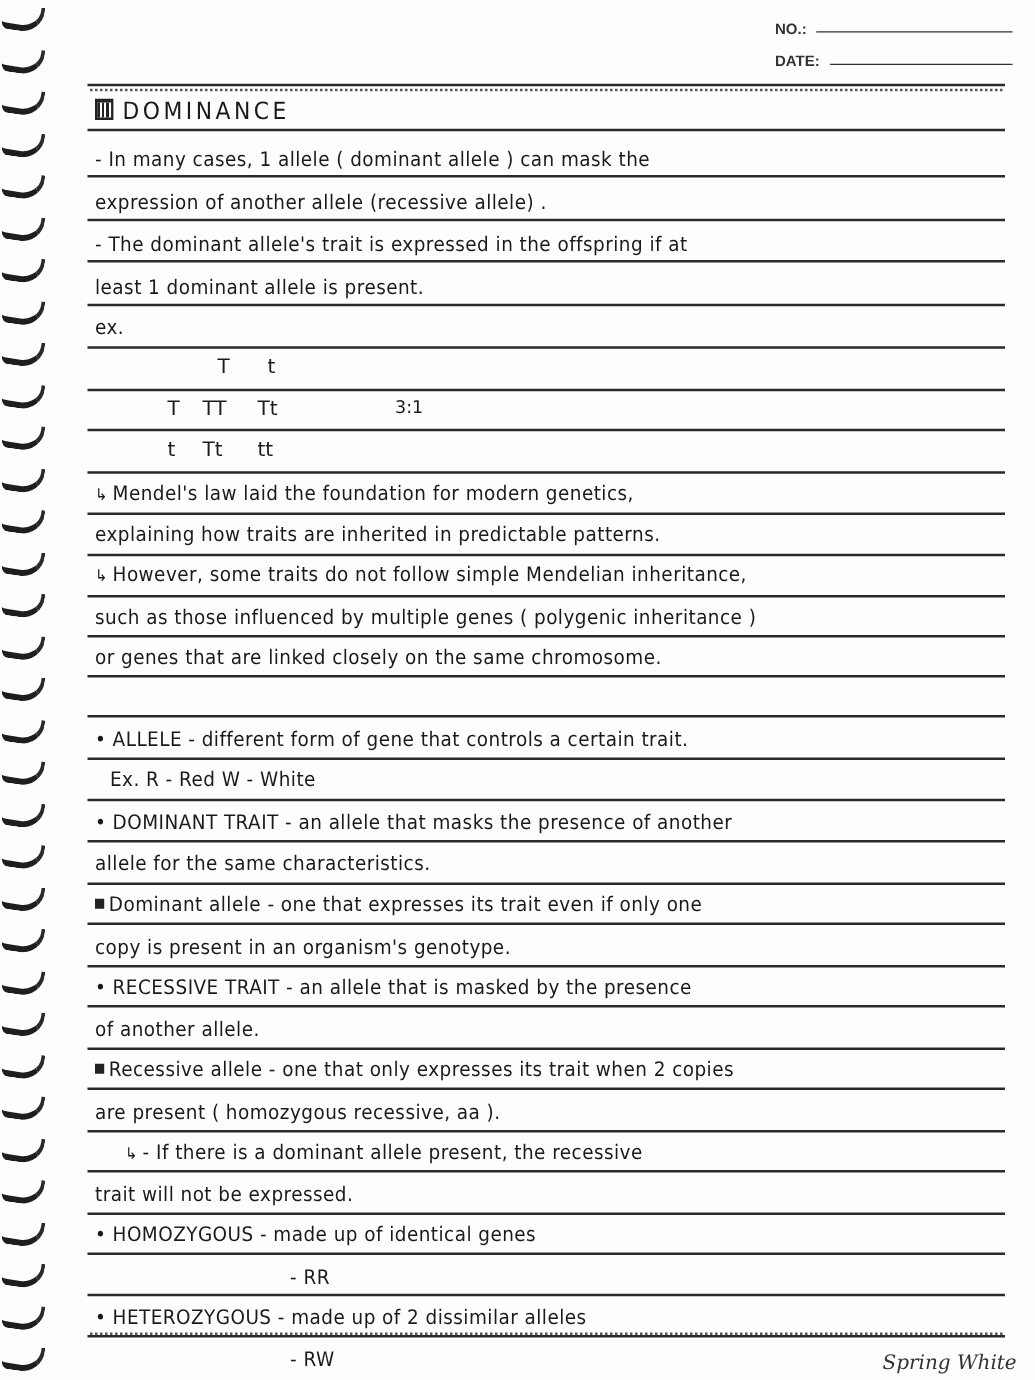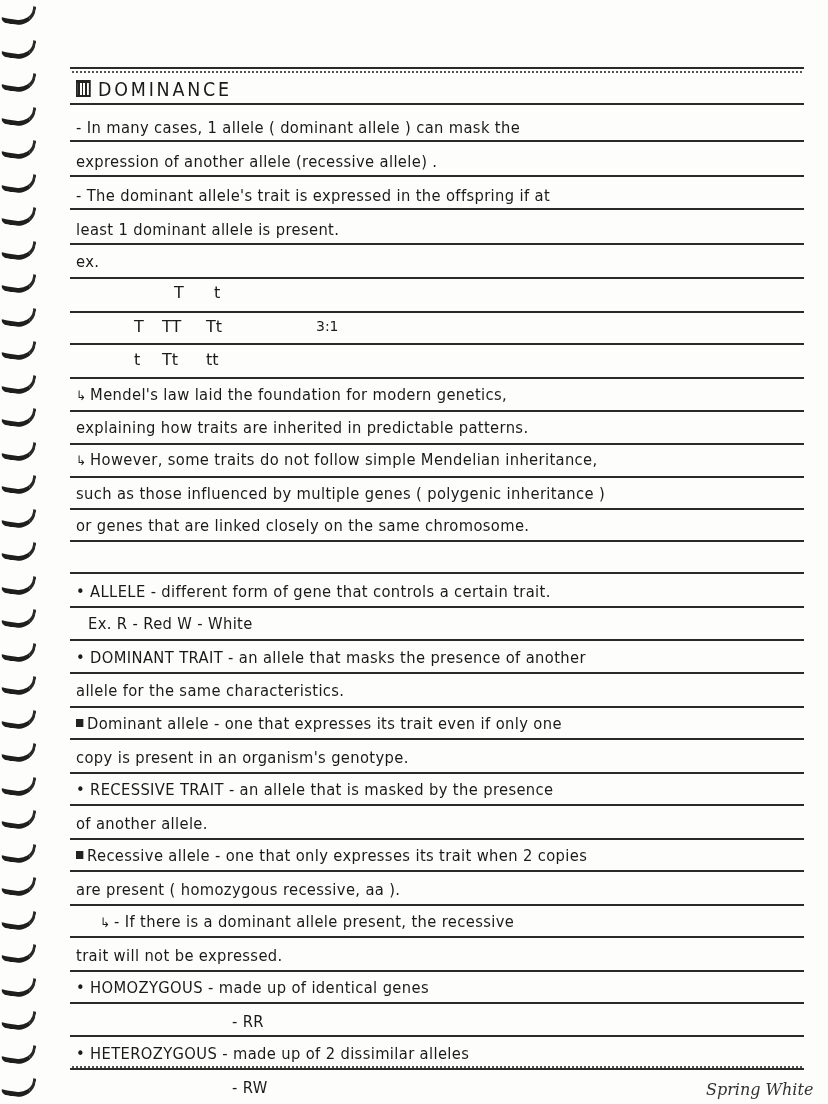--- a/index.html
+++ b/index.html
@@ -100,20 +100,28 @@
     <div class="coil" style="top: 875px;"></div>
     <div class="coil" style="top: 908.5px;"></div>
     <div class="coil" style="top: 942px;"></div>
     <div class="coil" style="top: 975.5px;"></div>
     <div class="coil" style="top: 1009px;"></div>
     <div class="coil" style="top: 1042.5px;"></div>
     <div class="coil" style="top: 1076px;"></div>
   </div>
 
 <div class="header-fields">
+  <div class="hf-row">
+    <span class="hf-label">NO.:</span>
+    <span class="hf-line"></span>
+  </div>
+  <div class="hf-row">
+    <span class="hf-label">DATE:</span>
+    <span class="hf-line"></span>
+  </div>
 </div>
 
 <div id="rules">
     <div class="ruled-line" style="top: 67px;"></div>
     <div class="ruled-line" style="top: 103px;"></div>
     <div class="ruled-line" style="top: 140px;"></div>
     <div class="ruled-line" style="top: 175px;"></div>
     <div class="ruled-line" style="top: 208px;"></div>
     <div class="ruled-line" style="top: 243px;"></div>
     <div class="ruled-line" style="top: 277px;"></div>

